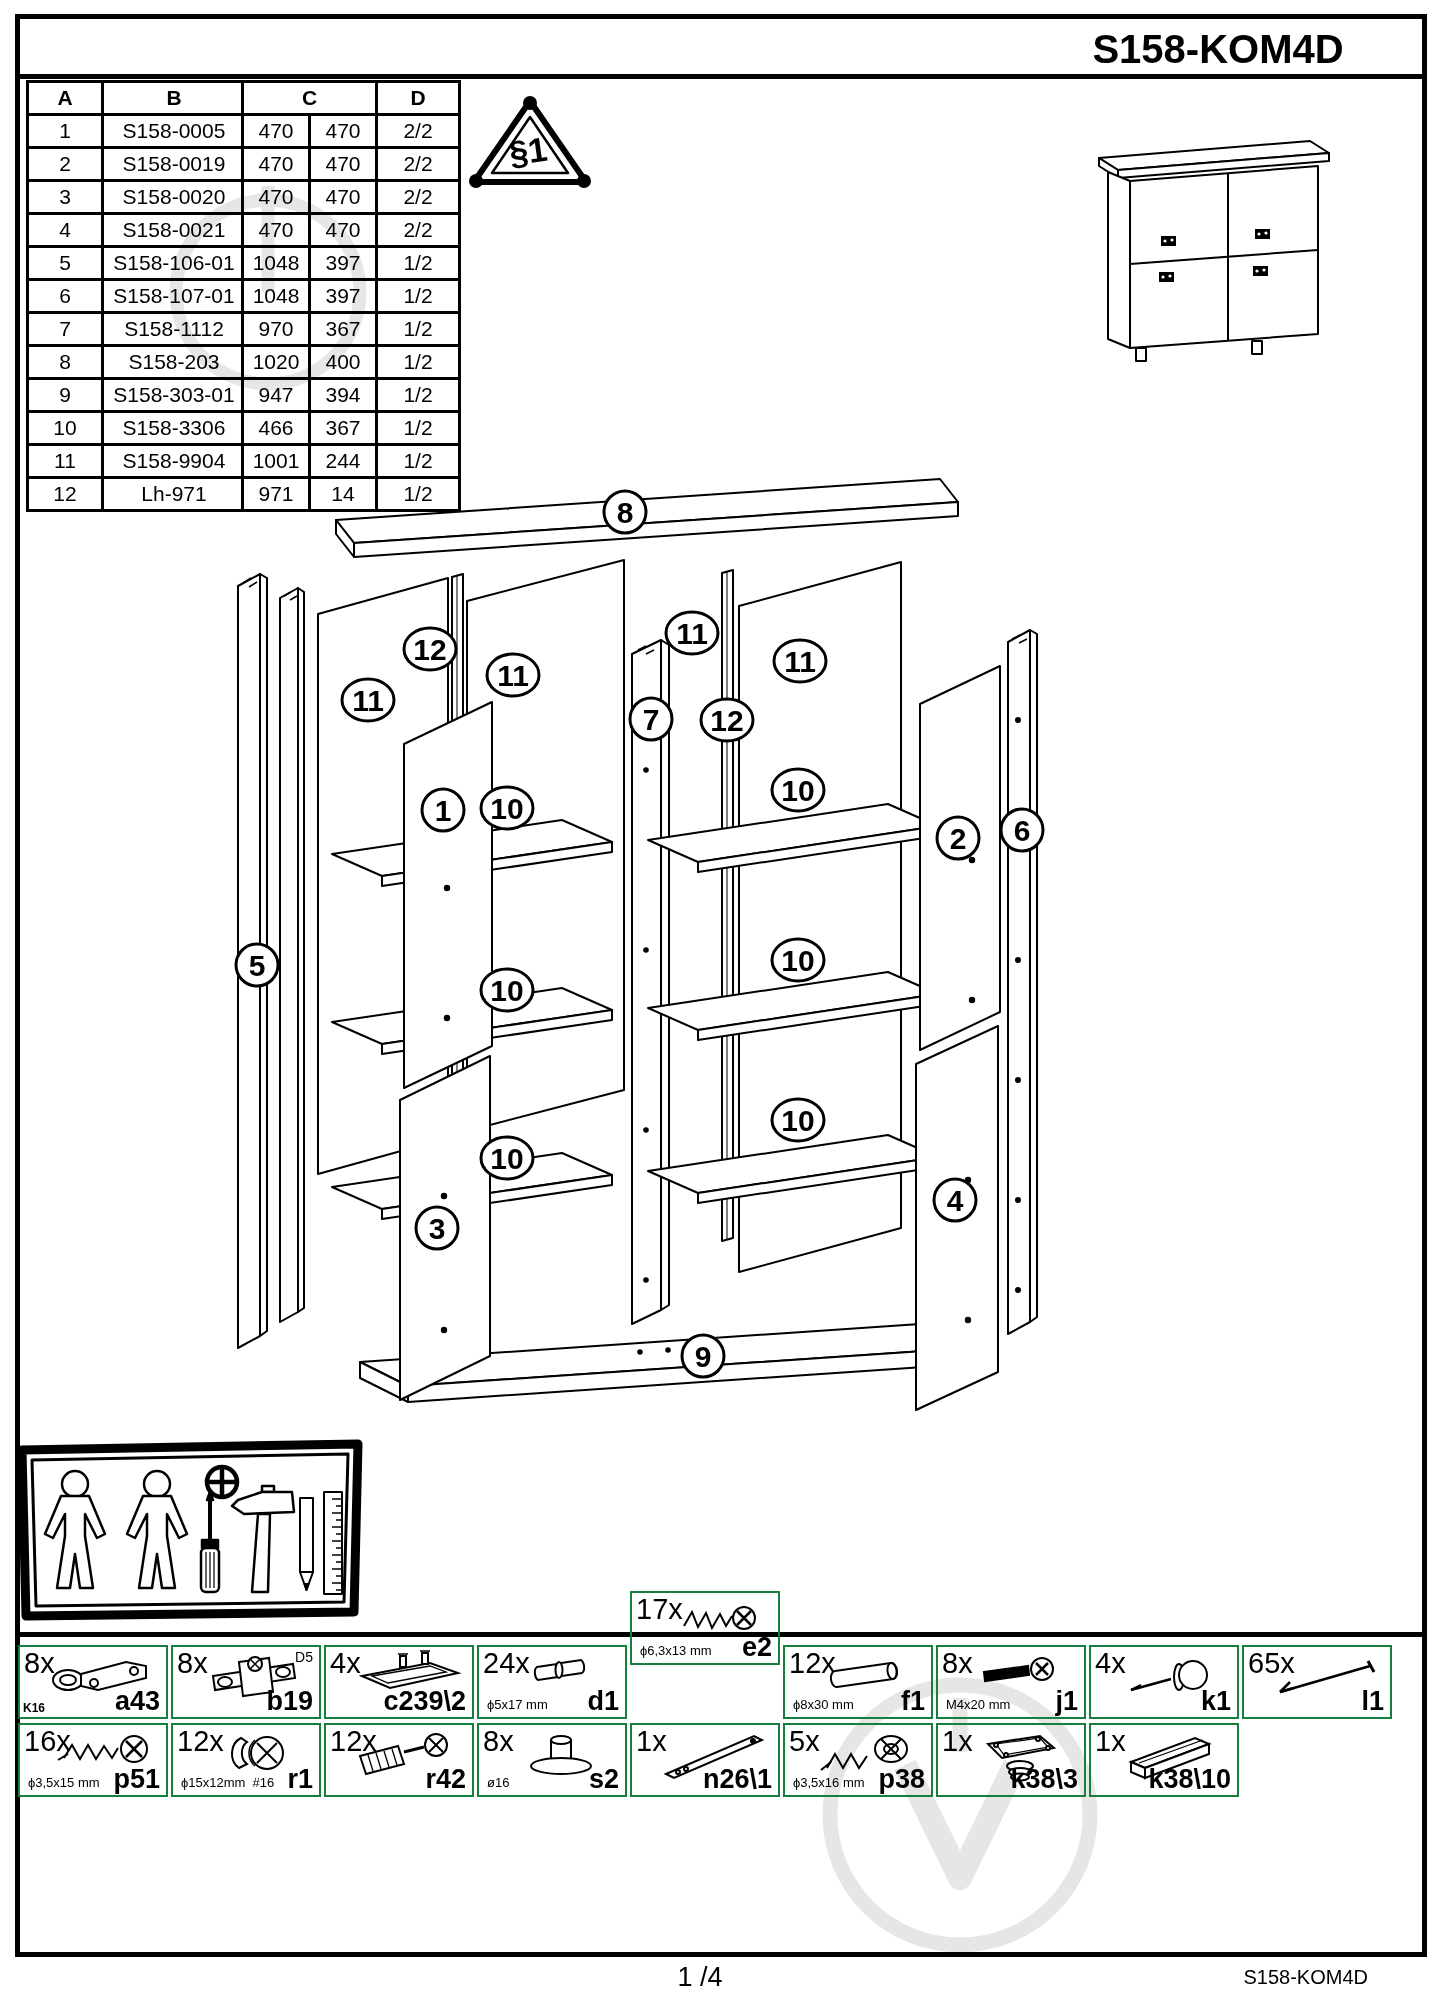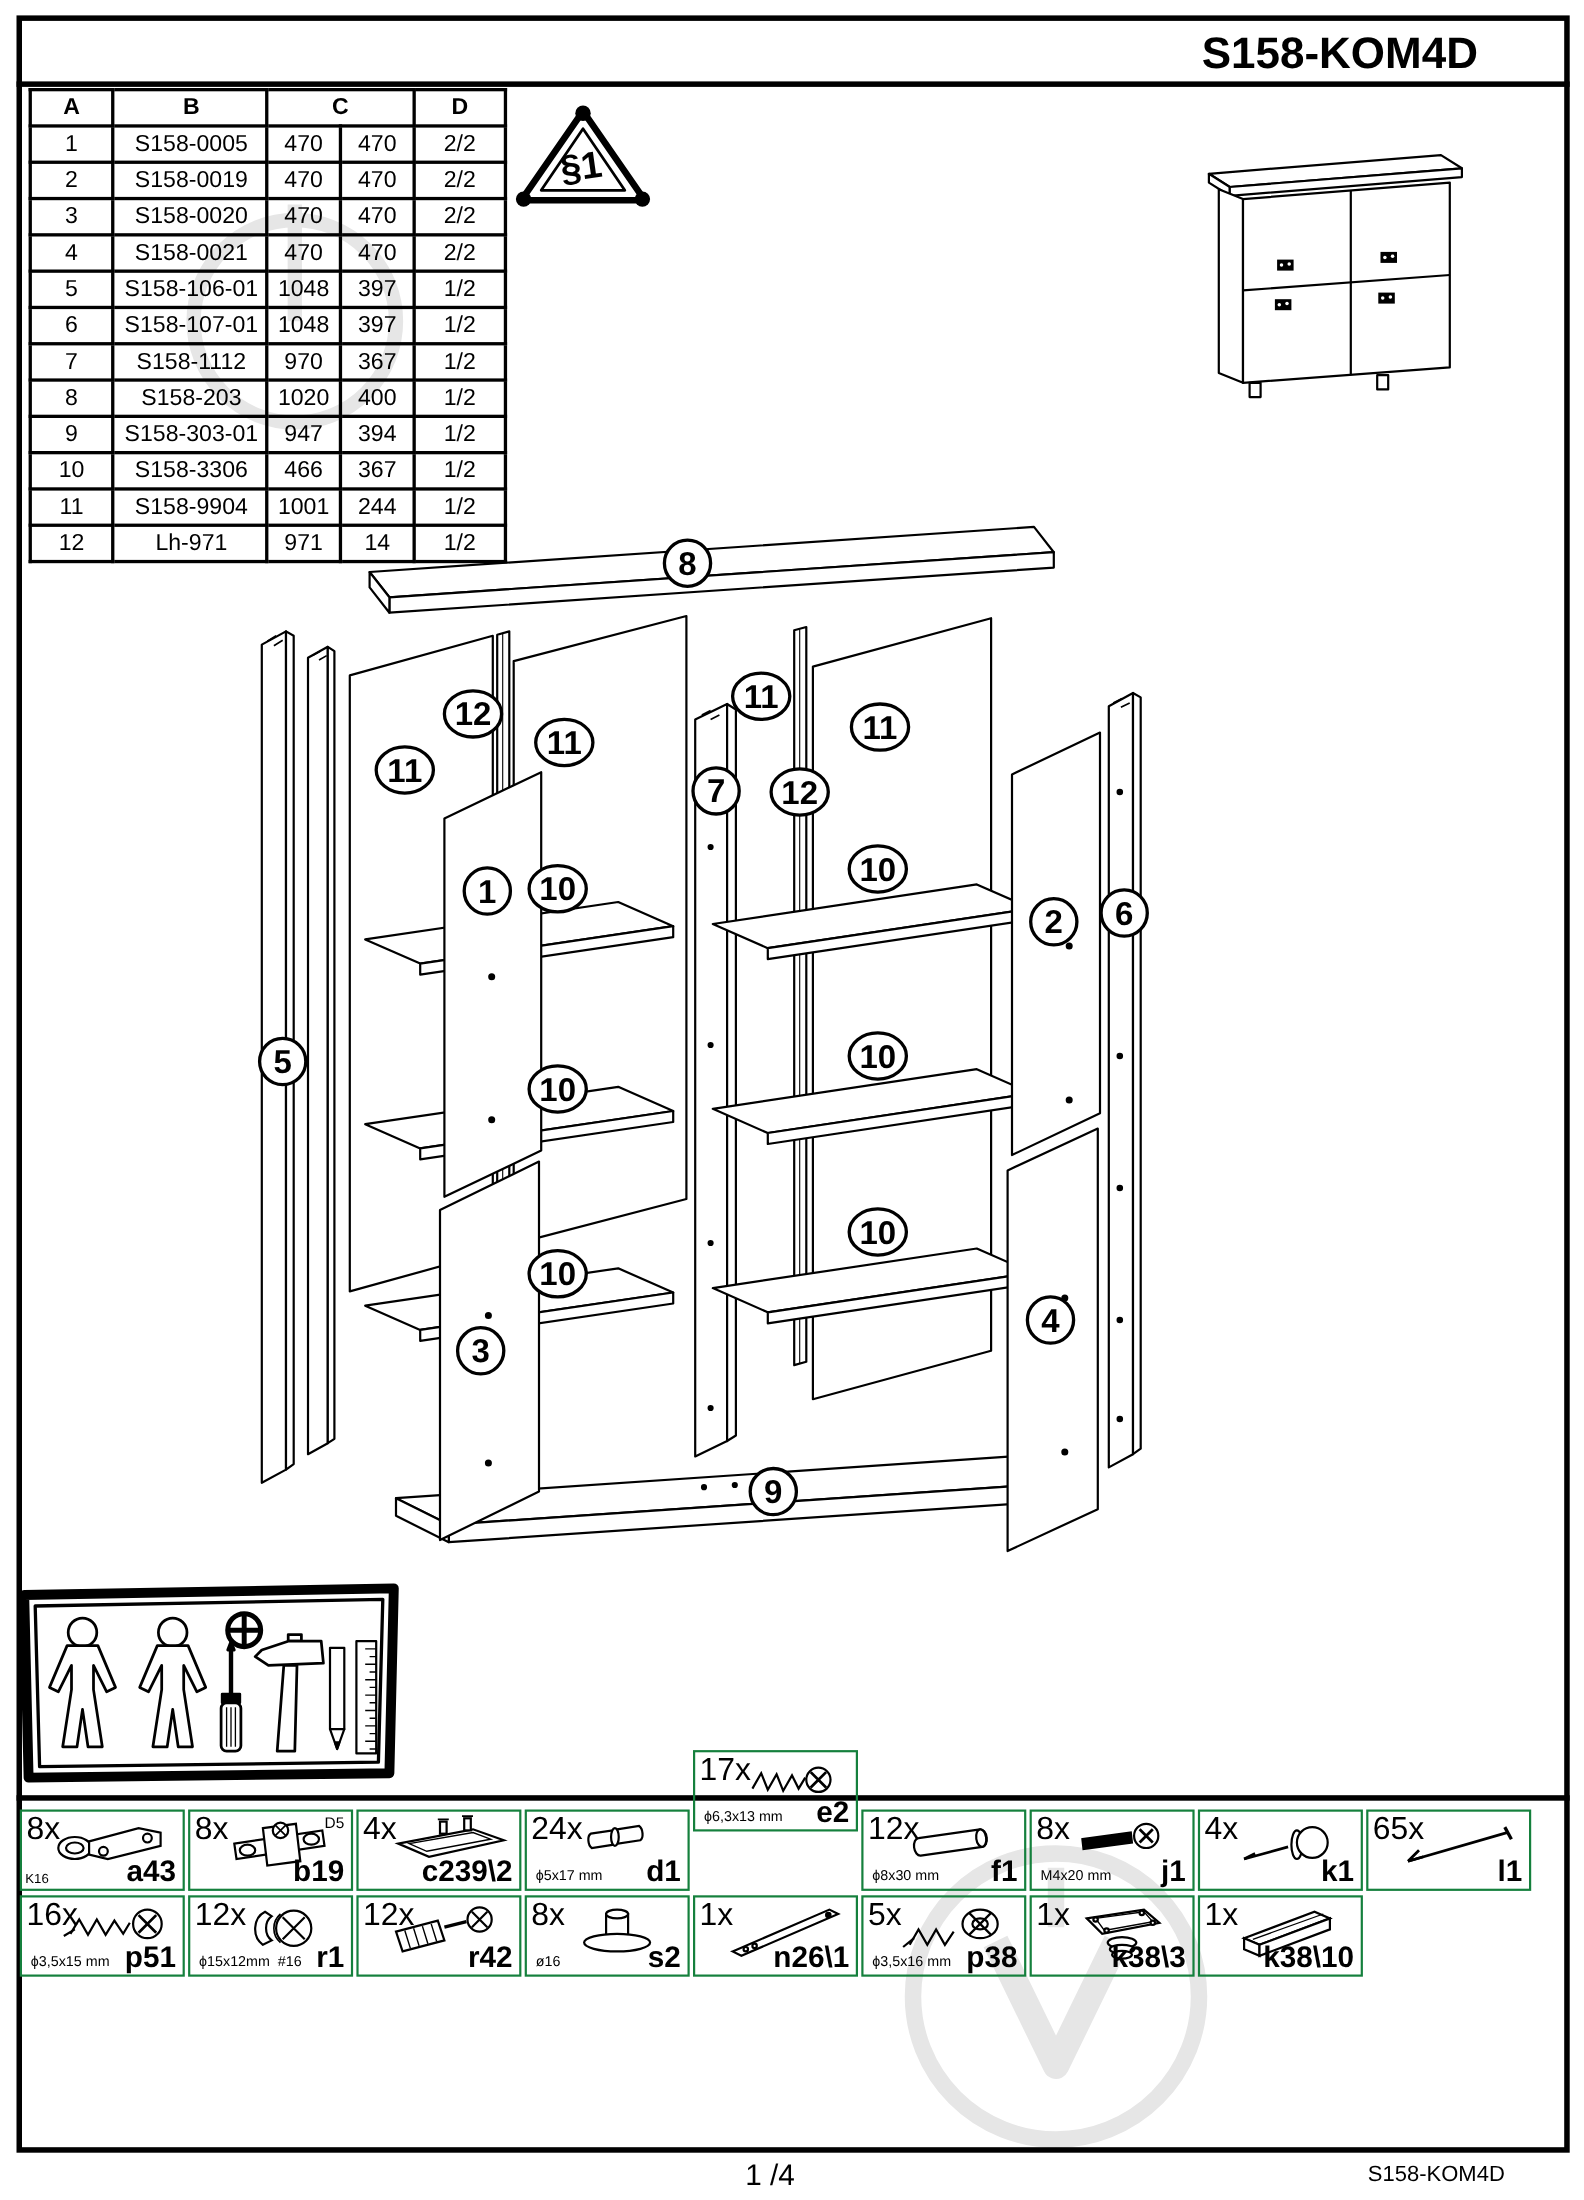--- a/index.html
+++ b/index.html
@@ -30,21 +30,21 @@
   .col-c{width:56px;}
   .col-d{width:72px;}
 
   .hw-cell{
     position:absolute;width:150px;height:74px;border:2px solid #15803d;
     box-sizing:border-box;background:transparent;
   }
   .hw-qty{position:absolute;top:0px;left:4px;font-size:29px;}
   .hw-code{position:absolute;bottom:0px;right:6px;font-size:27px;font-weight:bold;white-space:pre;}
   .hw-dim{position:absolute;bottom:5px;left:8px;font-size:13px;white-space:pre;margin-top:32px;}
-  .hw-note-bl{position:absolute;bottom:2px;left:3px;font-size:12px;font-weight:normal;}
+  .hw-note-bl{position:absolute;bottom:2px;left:3px;font-size:12px;font-weight:bold;}
   .hw-note-tr{position:absolute;top:2px;right:6px;font-size:14px;}
   .hw-icon{position:absolute;left:22px;top:3px;}
 
   .footer-page{left:600px;top:1962px;width:200px;text-align:center;font-size:27px;}
   .footer-model{left:1150px;top:1966px;width:218px;text-align:right;font-size:20px;}
 </style>
 </head>
 <body>
 
 <svg id="art" width="1440" height="2000" viewBox="0 0 1440 2000">

